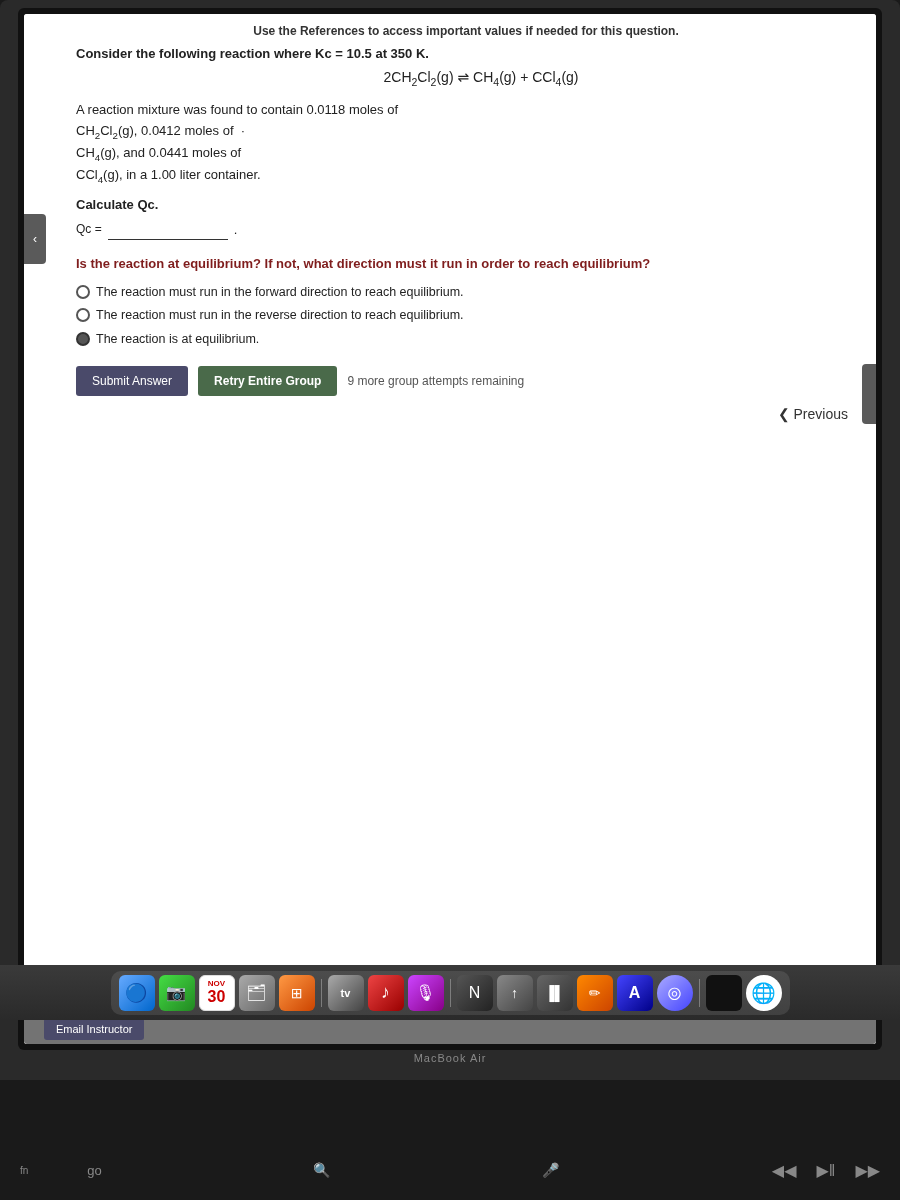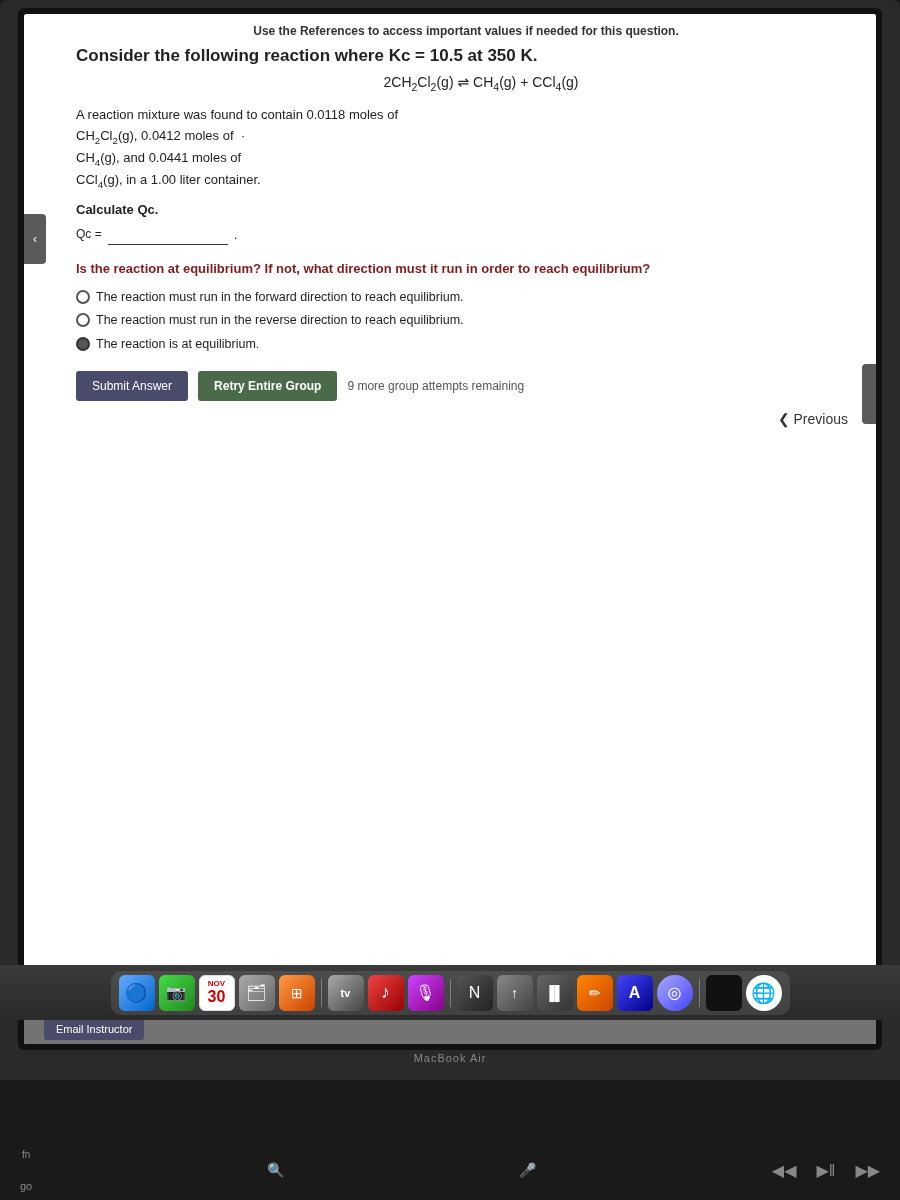--- a/index.html
+++ b/index.html
@@ -94,21 +94,21 @@
 
     .reference-line {
       font-size: 12px;
       font-weight: bold;
       color: #333;
       margin-bottom: 8px;
       text-align: center;
     }
 
     .consider-line {
-      font-size: 17px;
+      font-size: 13px;
       font-weight: bold;
       color: #222;
       margin-bottom: 6px;
     }
 
     .equation-box {
       text-align: center;
       font-size: 14px;
       margin: 8px 0 12px 30px;
       color: #222;
@@ -340,26 +340,26 @@
       display: flex;
       align-items: center;
       justify-content: space-between;
       padding: 0 20px;
     }
 
     .bottom-left {
       display: flex;
       align-items: center;
       gap: 20px;
-      flex-direction: column;
     }
 
     .key-label {
       color: #888;
-      font-size: 11px;
+      font-size: 13px;
+      margin-left: 39px;
     }
 
     .fn-label { color: #888; font-size: 10px; }
 
     
     sub { font-size: 0.75em; }
 
     .previous-area {
       display: flex;
       justify-content: flex-end;

